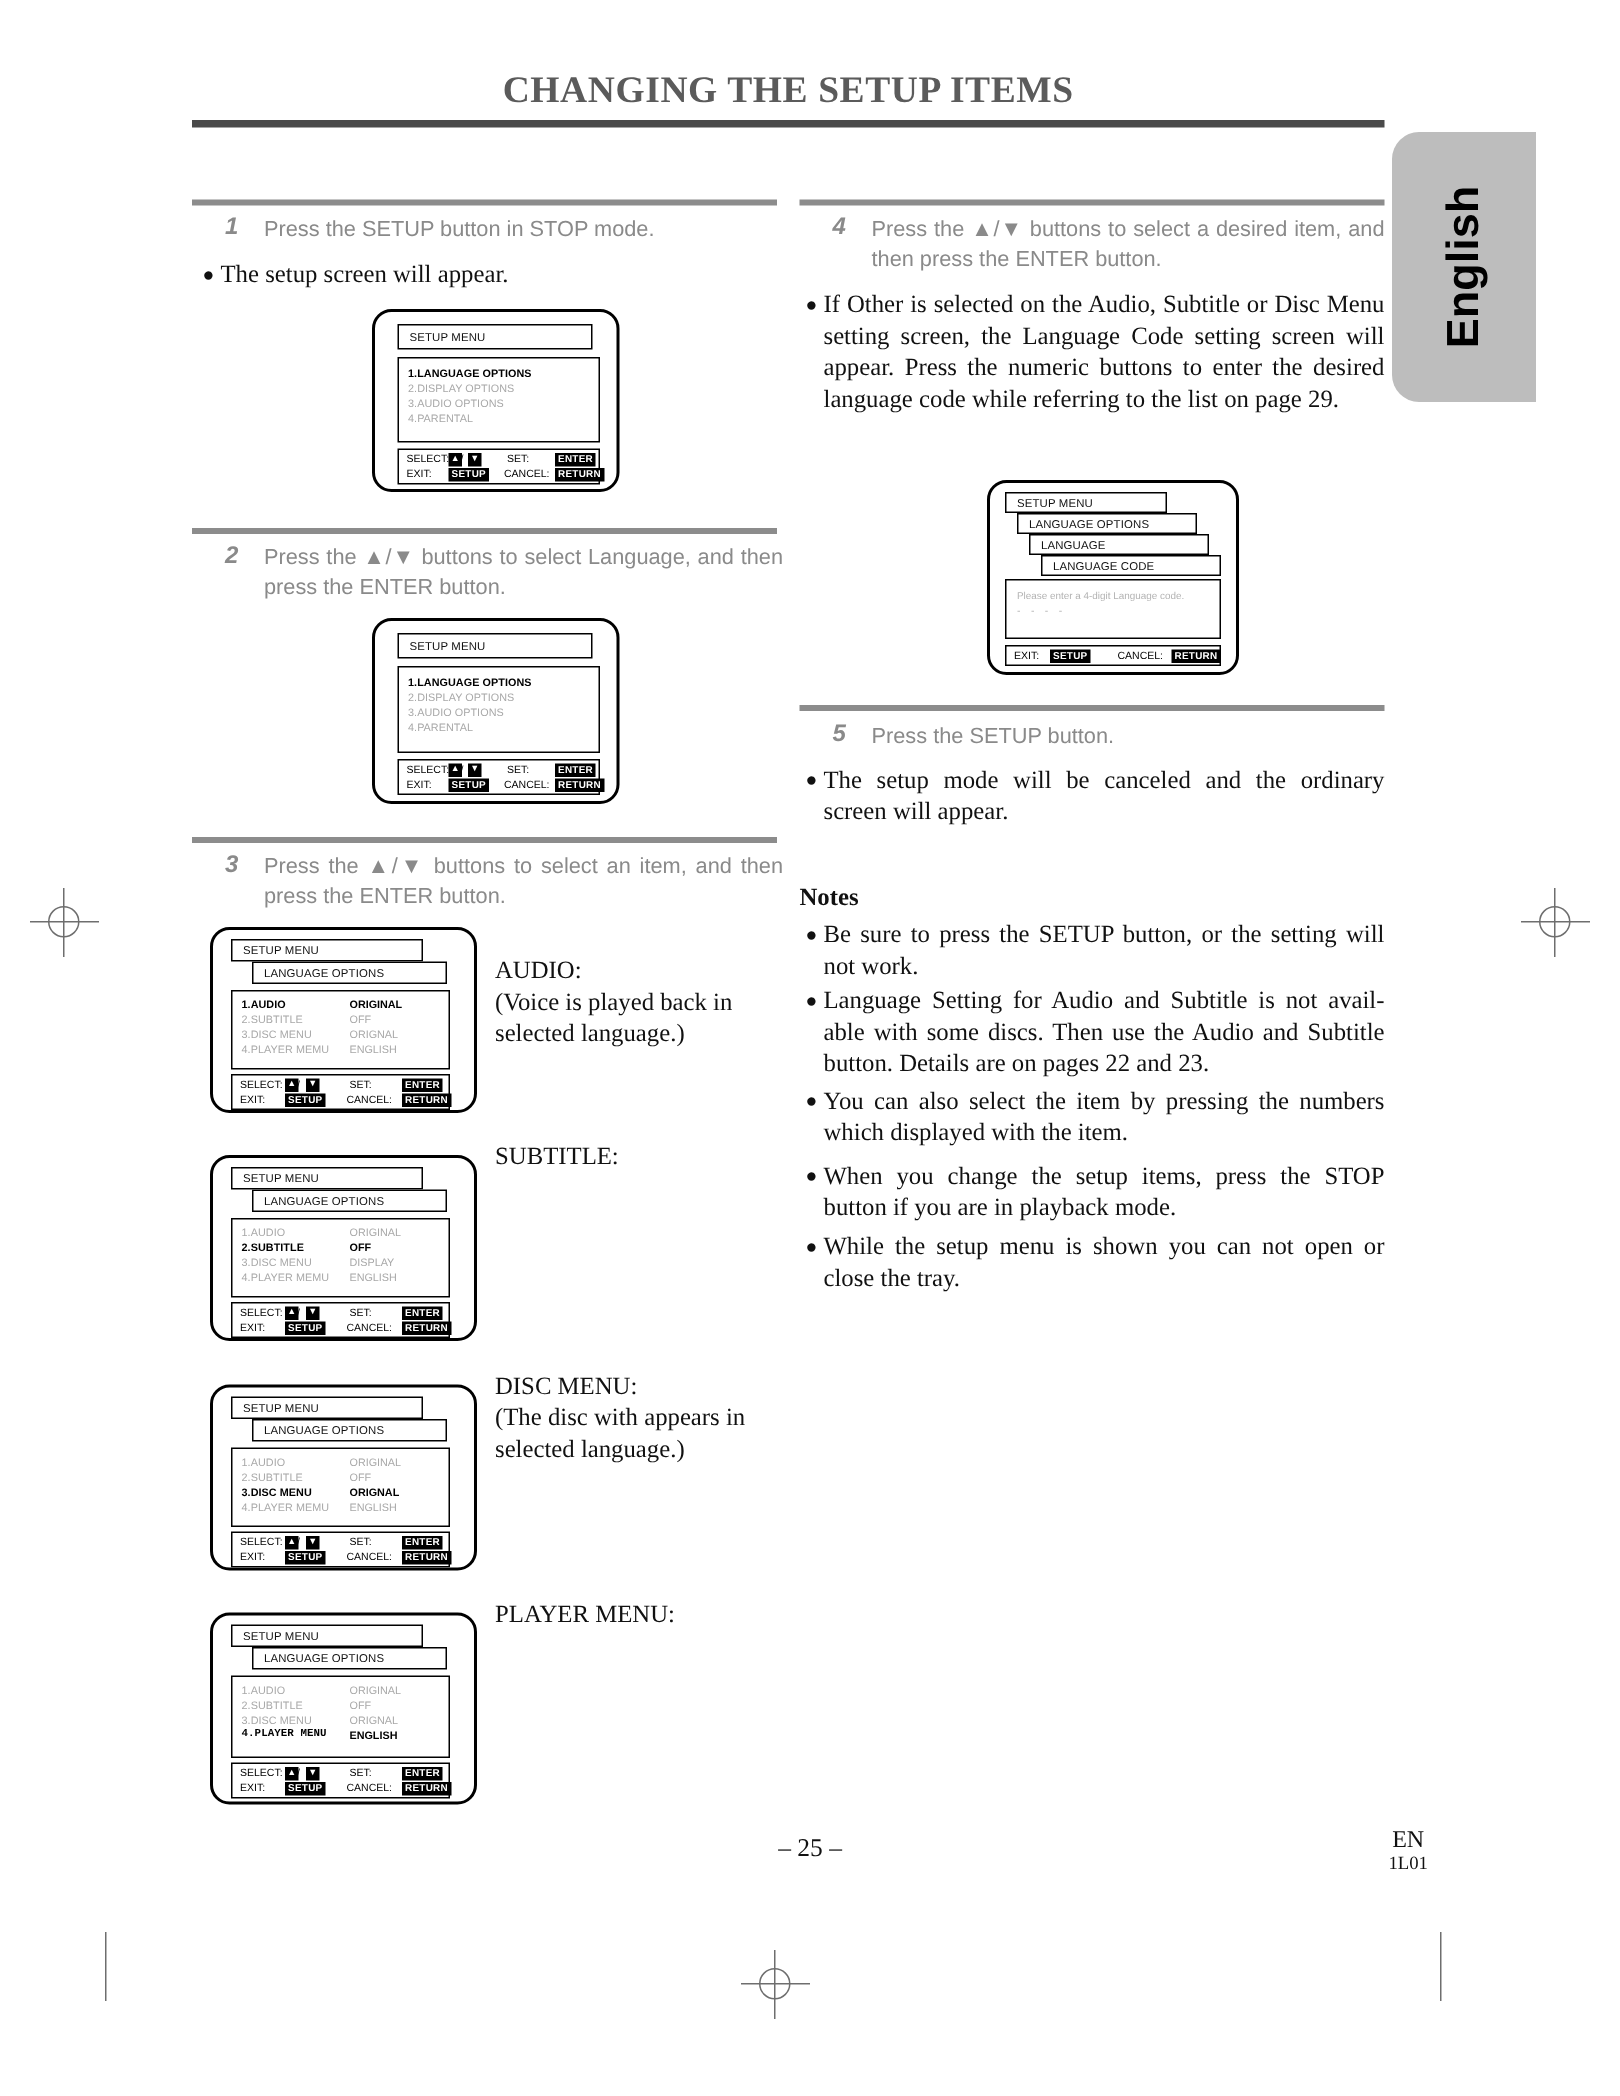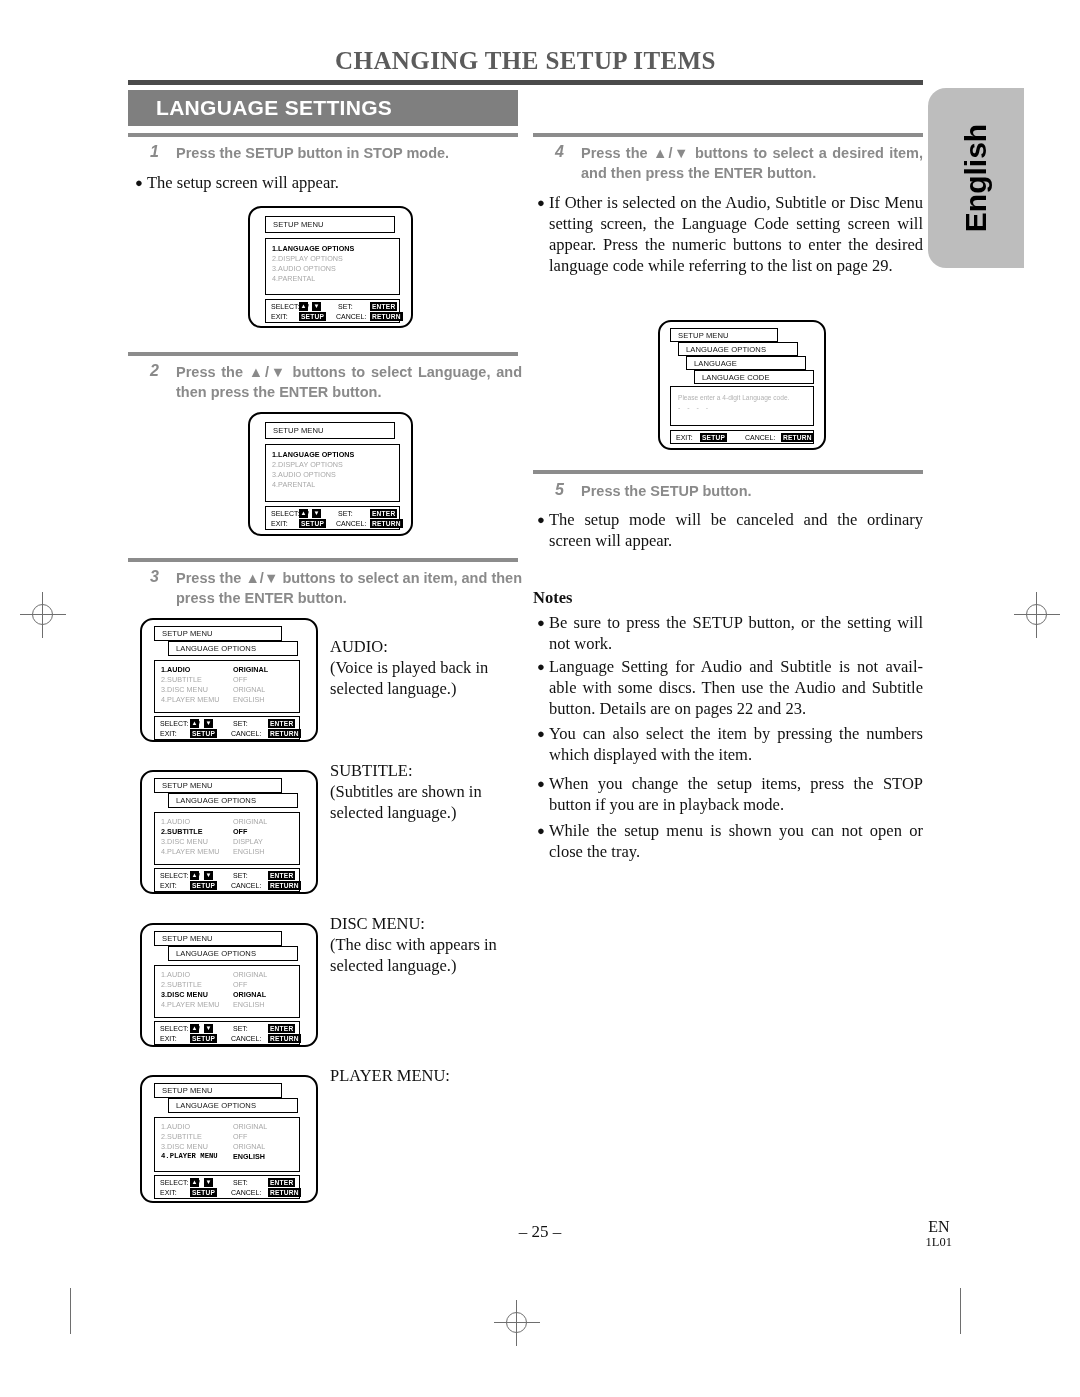--- a/index.html
+++ b/index.html
@@ -33,21 +33,21 @@
     font-family:"Liberation Sans", sans-serif;letter-spacing:.3px;
   }
   .rule-grey{position:absolute;height:4px;background:#8c8c8c;}
 
   
   .step{position:absolute;font-family:"Liberation Sans", sans-serif;color:#8a8a8a;}
   .step .num{
     position:absolute;left:0;top:0;font-style:italic;font-weight:bold;font-size:16px;color:#8a8a8a;
   }
   .step .txt{
-    display:block;margin-left:26px;font-weight:bold;font-size:14.5px;line-height:20px;
+    display:block;margin-left:26px;font-weight:normal;font-size:14.5px;line-height:20px;
     text-align:justify;
   }
   .step .txt.nojust{text-align:left;}
 
   
   .para{
     position:absolute;font-family:"Liberation Serif", serif;font-size:16.5px;
     line-height:21px;color:#111;text-align:justify;
   }
   .para .bullet{position:absolute;left:0;top:0px;font-size:13px;line-height:21px;}
@@ -135,23 +135,20 @@
   <div class="regmark" style="left:494px;top:1300px;">
     <div class="v"></div>
       <div class="h"></div>
       <div class="circ"></div>
   </div>
   <div class="cropline" style="left:70px;top:1288px;width:1px;height:46px;"></div>
   <div class="cropline" style="left:960px;top:1288px;width:1px;height:46px;"></div>
 
   <div class="chapter-title">CHANGING THE SETUP ITEMS</div>
   <div class="rule-dark"></div>
-  <div class="section-band">
-    <span>LANGUAGE SETTINGS</span>
-  </div>
 
   <div class="rule-grey" style="left:128px;top:133px;width:390px;"></div>
   <div class="rule-grey" style="left:128px;top:352px;width:390px;"></div>
   <div class="rule-grey" style="left:128px;top:558px;width:390px;"></div>
   <div class="rule-grey" style="left:533px;top:133px;width:390px;"></div>
   <div class="rule-grey" style="left:533px;top:470px;width:390px;"></div>
 
   <div class="lang-tab">
     <span class="vtxt">English</span>
   </div>
@@ -283,21 +280,20 @@
       <span class="lbl" style="left:78px;top:3px;">SET:</span>
       <span class="key" style="left:113px;top:2px;">ENTER</span>
       <span class="lbl" style="left:5px;top:13px;">EXIT:</span>
       <span class="key" style="left:35px;top:12px;">SETUP</span>
       <span class="lbl" style="left:76px;top:13px;">CANCEL:</span>
       <span class="key" style="left:113px;top:12px;">RETURN</span>
     </div>
   </div>
   <div class="plain" style="left:330px;top:760px;width:196px;">
     <span>SUBTITLE:</span><br>
-    <span>(Subtitles are shown in selected language.)</span>
   </div>
 
   <div class="osd" style="left:140px;top:923px;width:178px;height:124px;">
     <div class="titlebar" style="left:12px;top:6px;width:128px;height:15px;">
       <span>SETUP MENU</span>
     </div>
     <div class="titlebar" style="left:26px;top:21px;width:130px;height:15px;">
       <span>LANGUAGE OPTIONS</span>
     </div>
     <div class="listbox" style="left:12px;top:40px;width:146px;height:53px;">

